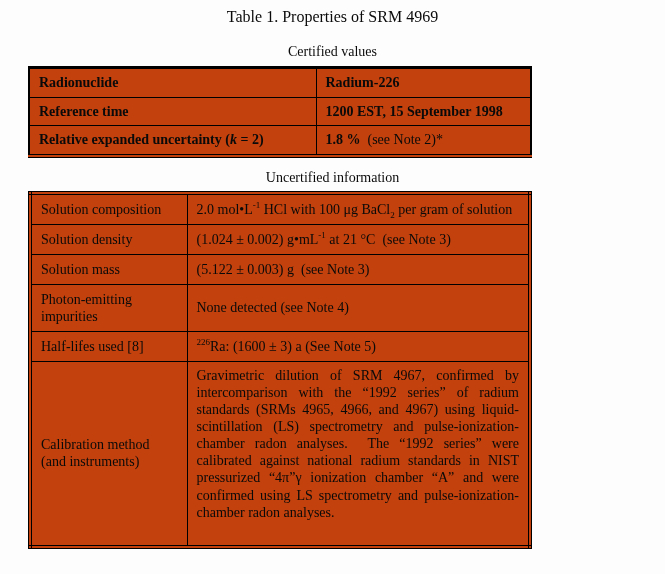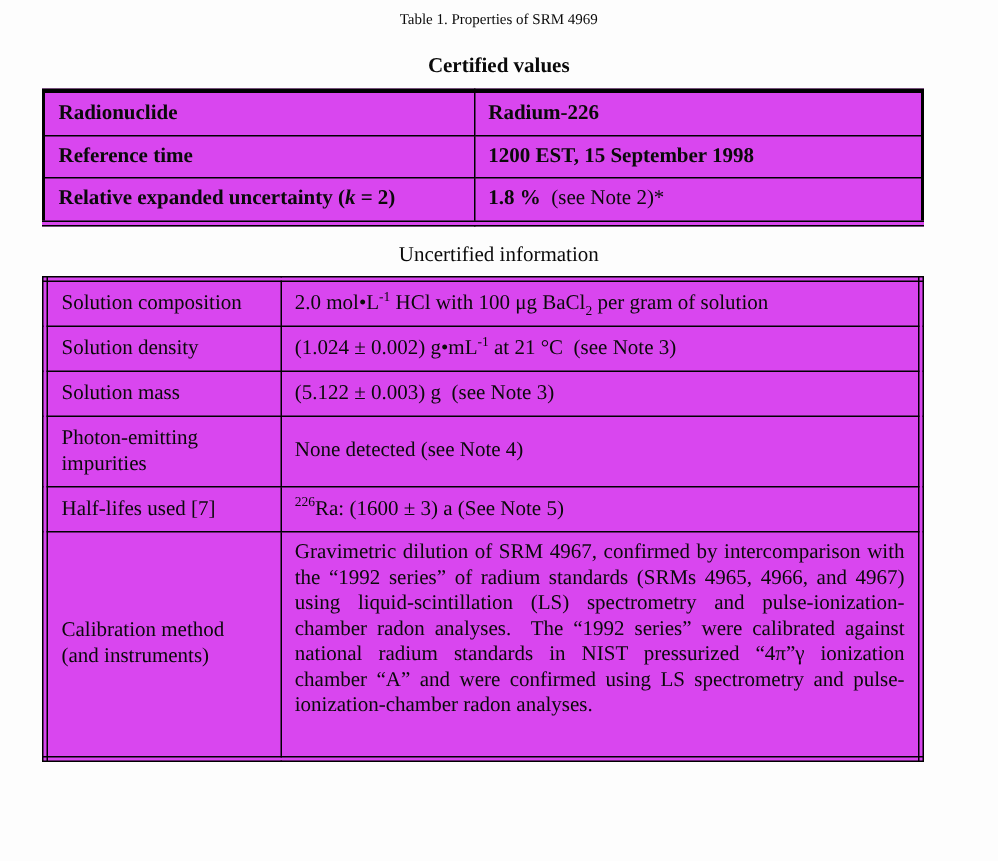--- a/index.html
+++ b/index.html
@@ -10,34 +10,34 @@
     font-family: "Liberation Serif", serif;
     overflow: hidden;
   }
   .page {
     box-sizing: border-box;
     width: 665px; height: 574px;
     padding-top: 8px;
   }
   .doc-title {
     text-align: center;
-    font-size: 10px;
+    font-size: 16px;
   }
   .section-heading {
     text-align: center;
     font-size: 14px;
   }
-  .h-cert { margin-top: 18px; margin-bottom: 6px; font-weight: bold; }
+  .h-cert { margin-top: 18px; margin-bottom: 6px; font-weight: normal; }
   .h-uncert { margin-top: 12px; margin-bottom: 5px; }
   table.tbl {
     border-collapse: collapse;
     table-layout: fixed;
-    width: 588px;
+    width: 504px;
     margin-left: 28px;
-    background: #d946ef;
+    background: #c2410c;
   }
   .certified {
     border-left: 2px solid #000;
     border-right: 2px solid #000;
     border-top: 3px solid #000;
     border-bottom: 4px double #000;
   }
   .certified td {
     border: 1px solid #000;
     padding: 5px 9px;
@@ -115,21 +115,21 @@
         </tr>
         <tr>
           <td class="label-cell"><span>Solution mass</span></td>
           <td class="value-cell"><span>(5.122 ± 0.003) g&nbsp; (see Note 3)</span></td>
         </tr>
         <tr>
           <td class="label-cell"><span>Photon-emitting impurities</span></td>
           <td class="value-cell"><span>None detected (see Note 4)</span></td>
         </tr>
         <tr>
-          <td class="label-cell"><span>Half-lifes used [7]</span></td>
+          <td class="label-cell"><span>Half-lifes used [8]</span></td>
           <td class="value-cell"><span class="sup">226</span><span>Ra: (1600 ± 3) a (See Note 5)</span></td>
         </tr>
         <tr>
           <td class="label-cell"><span>Calibration method (and instruments)</span></td>
           <td class="value-cell"><span>Gravimetric dilution of SRM 4967, confirmed by intercomparison with the “1992 series” of radium standards (SRMs 4965, 4966, and 4967) using liquid-scintillation (LS) spectrometry and pulse-ionization-chamber radon analyses.&nbsp; The “1992 series” were calibrated against national radium standards in NIST pressurized “4π”γ ionization chamber “A” and were confirmed using LS spectrometry and pulse-ionization-chamber radon analyses.</span></td>
         </tr>
       </tbody>
   </table>
 
 </div>

